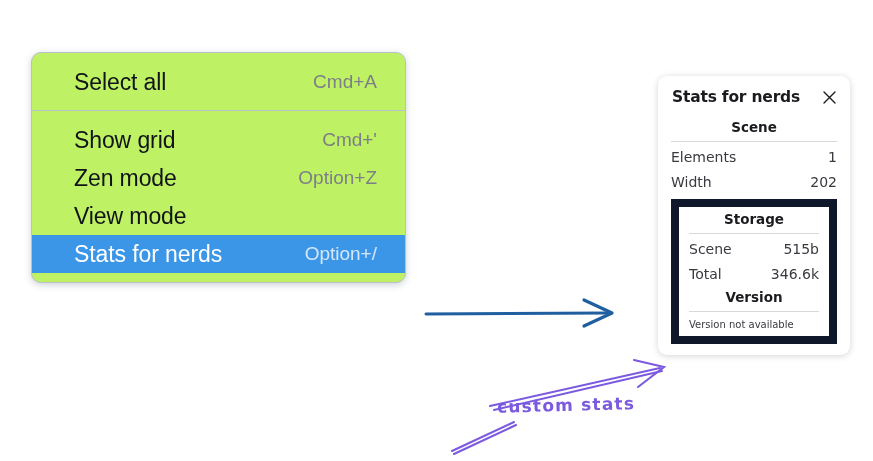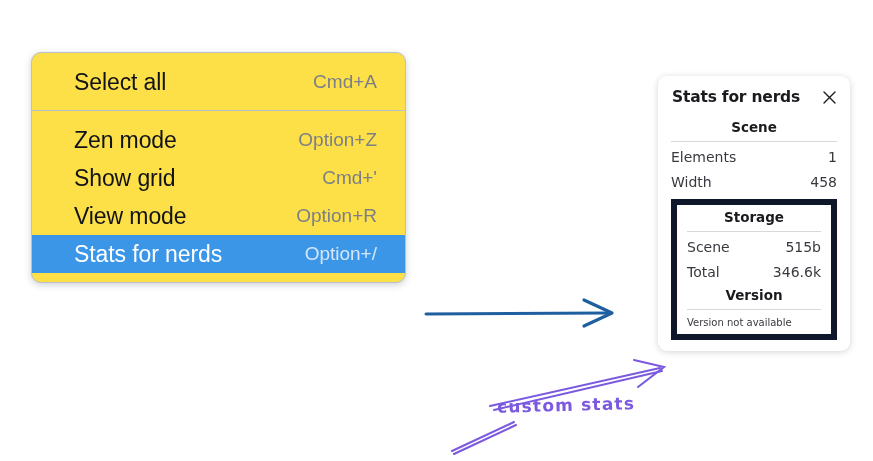--- a/index.html
+++ b/index.html
@@ -14,21 +14,21 @@
     font-family: "Liberation Sans", sans-serif;
     overflow: hidden;
   }
 
   
   #context-menu {
     position: absolute;
     left: 31px;
     top: 52px;
     width: 375px;
-    background: #fde047;
+    background: #bef264;
     border: 1px solid #b9c0cb;
     border-radius: 10px;
     box-shadow: 0 2px 7px rgba(90, 100, 115, 0.30);
     overflow: hidden;
     box-sizing: border-box;
   }
   .menu-group {
     padding: 10px 0 9px 0;
   }
   .menu-group + .menu-group {
@@ -134,21 +134,21 @@
   .sp-row .sp-key { white-space: nowrap; }
   .sp-row .sp-val { white-space: nowrap; }
   .sp-fullrow {
     font-size: 10px;
     color: #39393f;
     padding: 4px 0 1px 0;
     white-space: nowrap;
   }
   
   #highlight-box {
-    border: 6px solid #0f172a;
+    border: 8px solid #0f172a;
     margin: 4px 0 0 0;
     padding: 2px 10px 5px 10px;
   }
   #highlight-box .sp-section-title { padding-top: 2px; }
 
   
   #annotation-label {
     position: absolute;
     left: 497px;
     top: 395px;
@@ -175,30 +175,29 @@
 
   <div class="menu-group">
     <div class="menu-item">
       <span class="mi-label">Select all</span>
       <span class="mi-shortcut">Cmd+A</span>
     </div>
   </div>
 
   <div class="menu-group">
     <div class="menu-item">
+      <span class="mi-label">Show grid</span>
+      <span class="mi-shortcut">Cmd+'</span>
+    </div>
+    <div class="menu-item">
       <span class="mi-label">Zen mode</span>
       <span class="mi-shortcut">Option+Z</span>
     </div>
     <div class="menu-item">
-      <span class="mi-label">Show grid</span>
-      <span class="mi-shortcut">Cmd+'</span>
-    </div>
-    <div class="menu-item">
       <span class="mi-label">View mode</span>
-      <span class="mi-shortcut">Option+R</span>
     </div>
     <div class="menu-item is-selected">
       <span class="mi-label">Stats for nerds</span>
       <span class="mi-shortcut">Option+/</span>
     </div>
   </div>
 
 </div>
 
 <svg id="flow-arrow" viewBox="0 0 200 50" xmlns="http://www.w3.org/2000/svg">
@@ -221,21 +220,21 @@
 
     <div>
       <div class="sp-section-title">Scene</div>
       <div class="sp-rule"></div>
       <div class="sp-row">
         <span class="sp-key">Elements</span>
         <span class="sp-val">1</span>
       </div>
       <div class="sp-row">
         <span class="sp-key">Width</span>
-        <span class="sp-val">458</span>
+        <span class="sp-val">202</span>
       </div>
     </div>
 
     <div id="highlight-box">
 
       <div>
         <div class="sp-section-title">Storage</div>
         <div class="sp-rule"></div>
         <div class="sp-row">
           <span class="sp-key">Scene</span>

